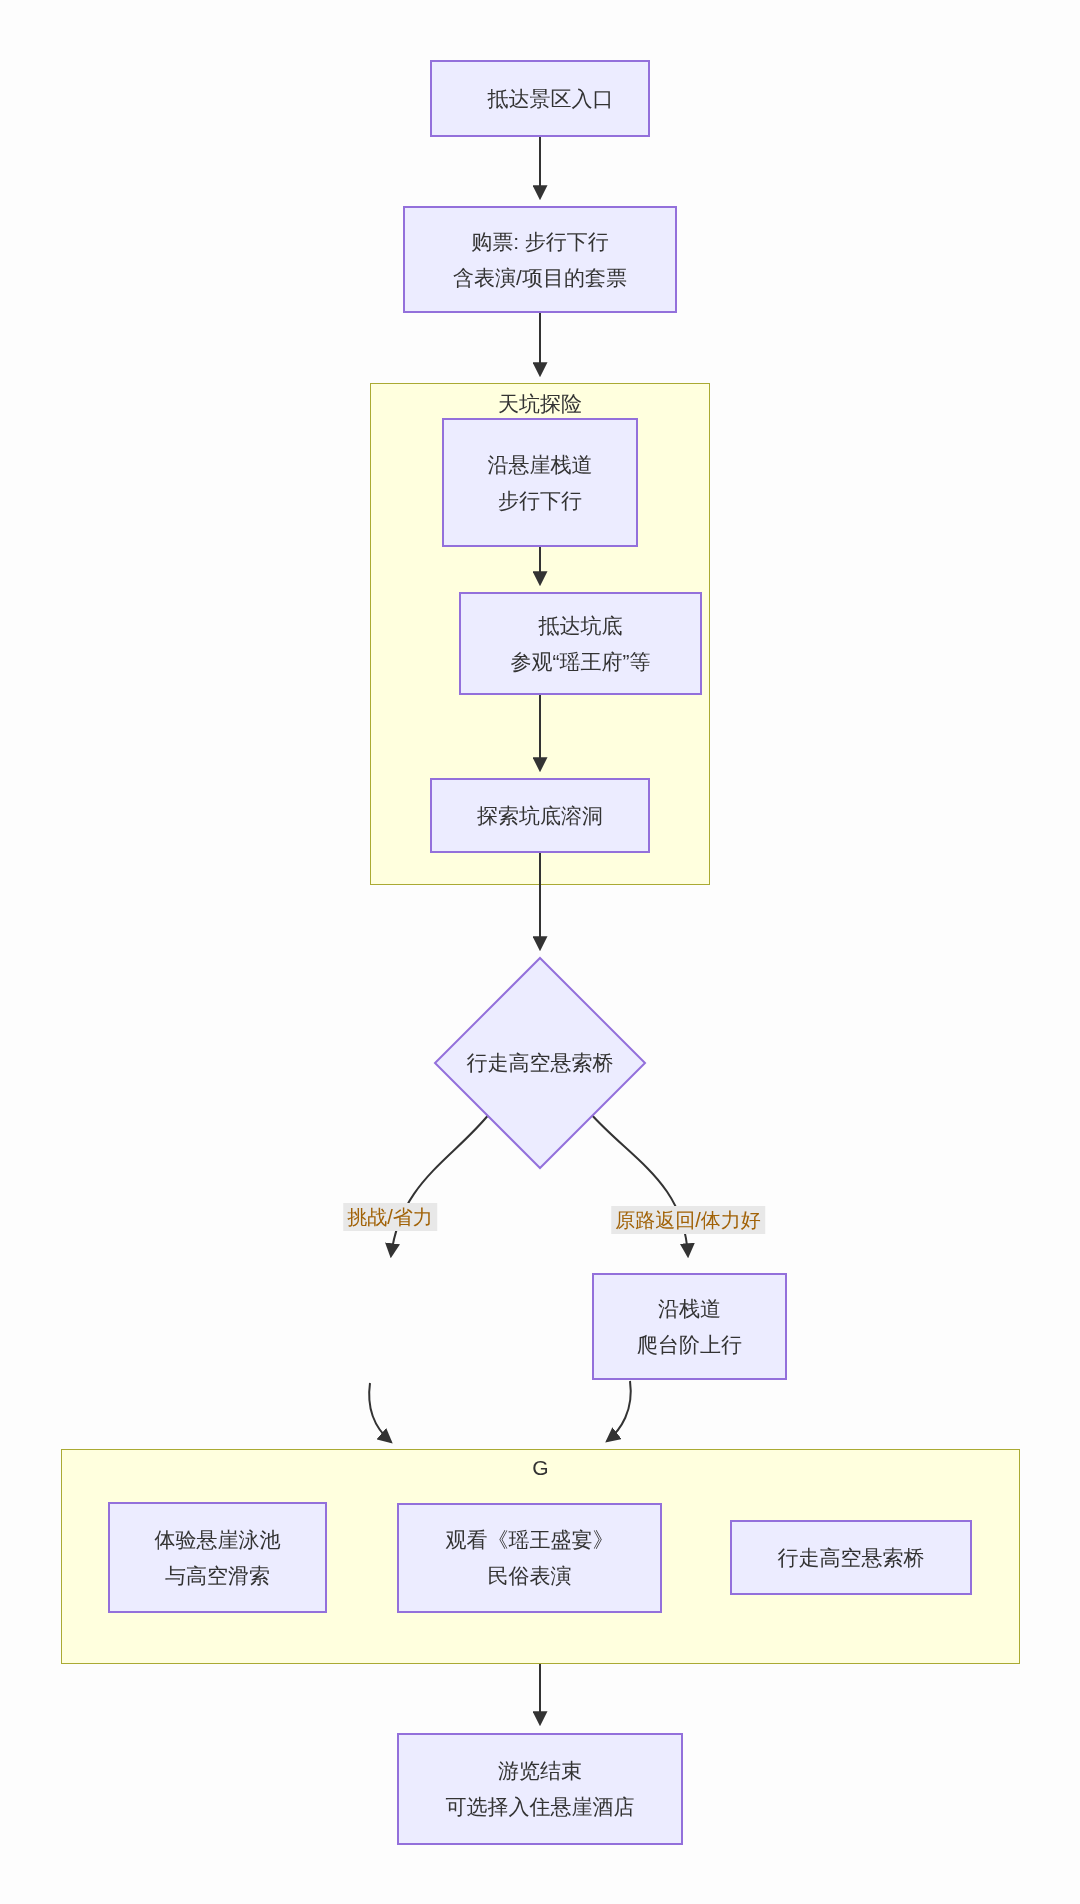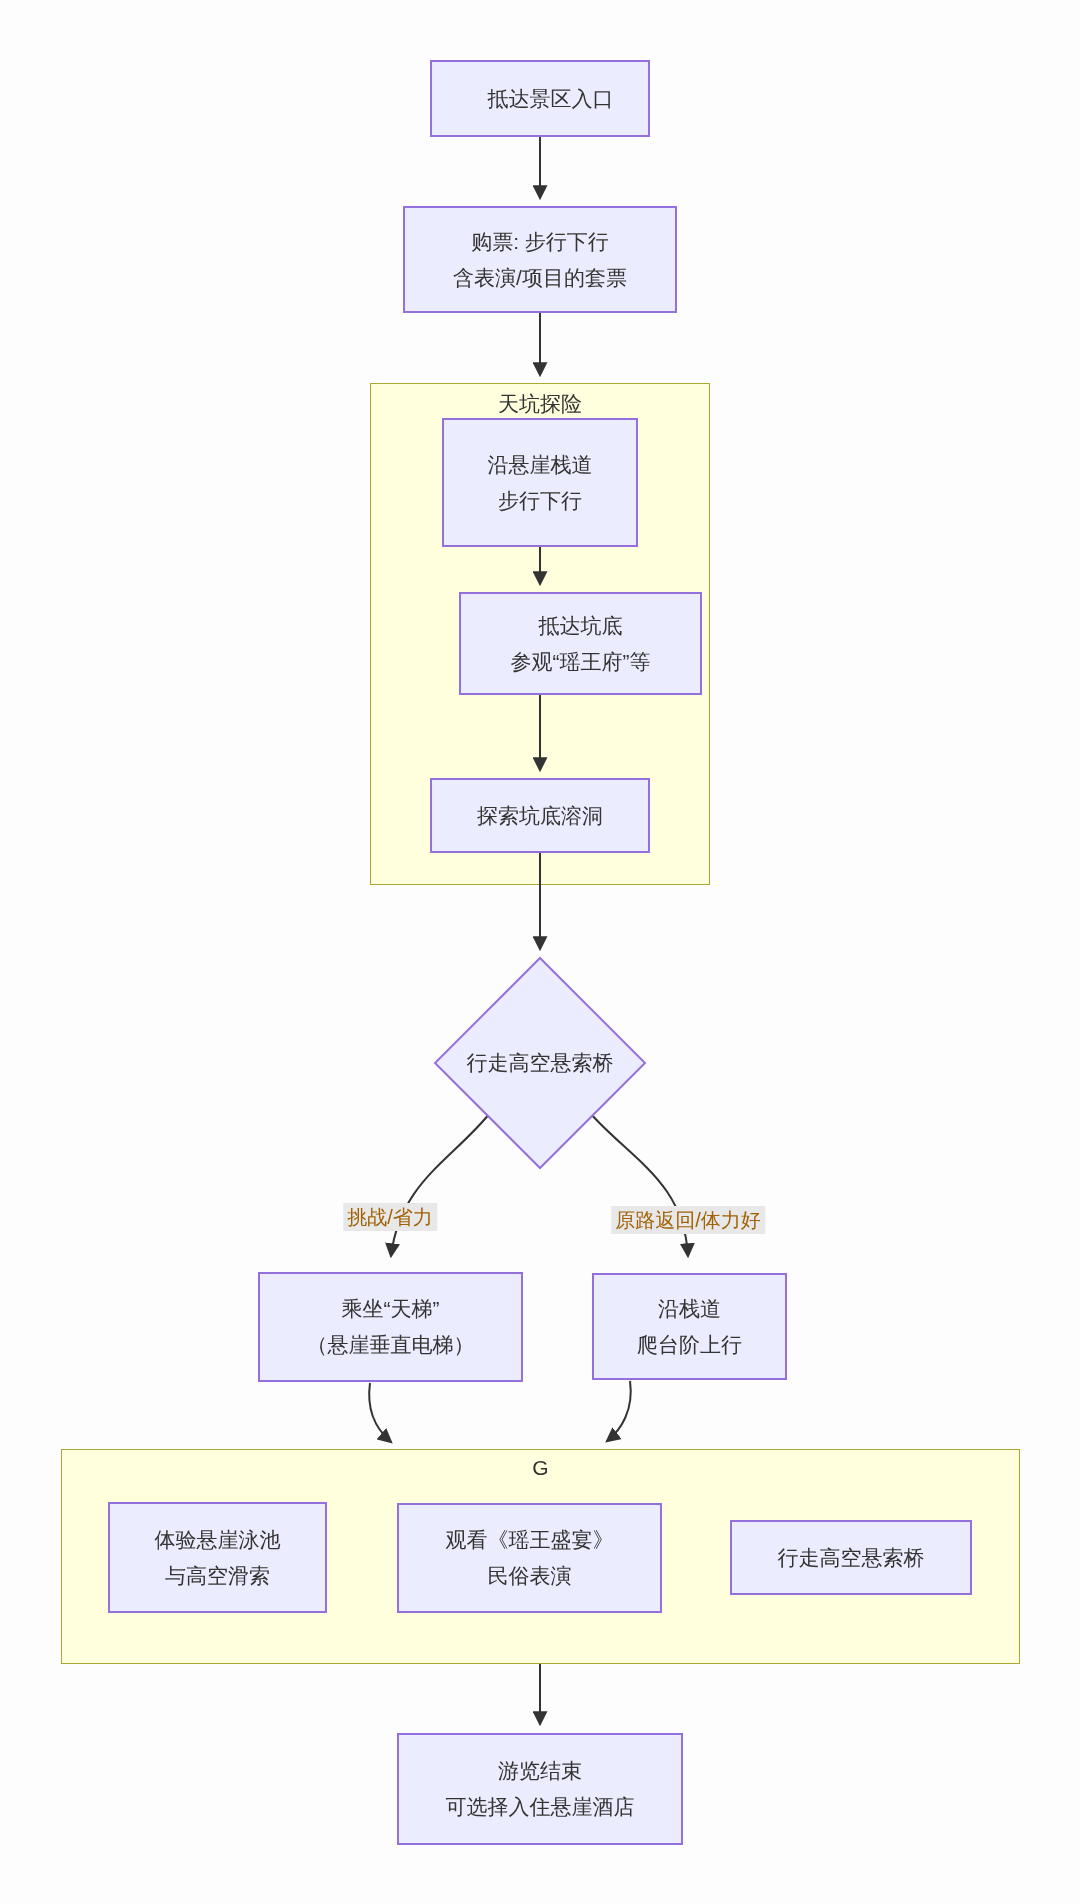--- a/index.html
+++ b/index.html
@@ -132,24 +132,20 @@
   </div>
 
   <div class="edge-label" style="left:390px; top:1217px;">
     <span>挑战/省力</span>
   </div>
 
   <div class="edge-label" style="left:688px; top:1220px;">
     <span>原路返回/体力好</span>
   </div>
 
-  <div class="node" style="left:258px; top:1272px; width:265px; height:110px;">
-    <div>乘坐“天梯”</div>
-    <div>（悬崖垂直电梯）</div>
-  </div>
 
   <div class="node" style="left:592px; top:1273px; width:195px; height:107px;">
     <div>沿栈道</div>
     <div>爬台阶上行</div>
   </div>
 
   <div class="node" style="left:108px; top:1502px; width:219px; height:111px;">
     <div>体验悬崖泳池</div>
     <div>与高空滑索</div>
   </div>

